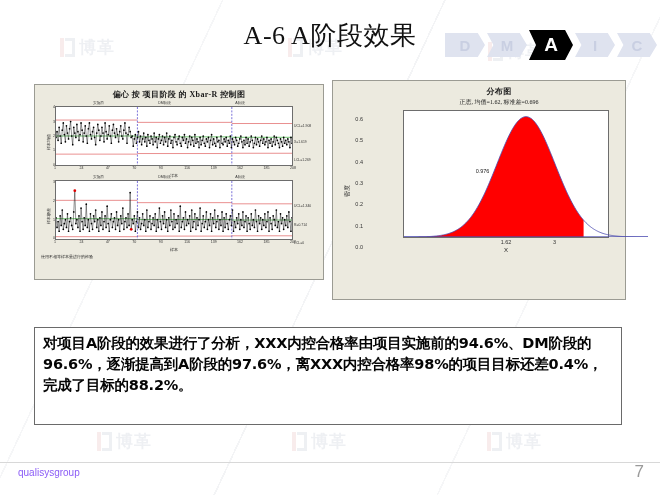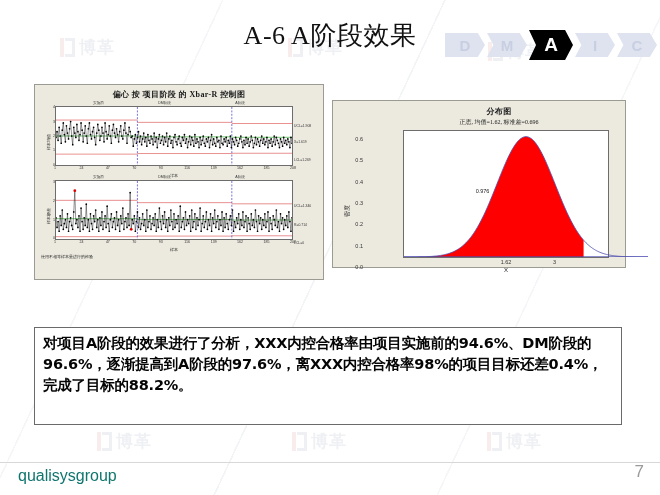--- a/index.html
+++ b/index.html
@@ -61,21 +61,21 @@
   .chev.active{
     background:#000;color:#fff;z-index:5;width:44px;height:30px;margin-top:-3px;
     font-size:19px;
   }
 
   
   .panel{
     position:absolute;background:#eceadf;border:1px solid #9b9b93;z-index:2;box-sizing:border-box;
   }
   #chart-left{left:34px;top:84px;width:290px;height:196px;}
-  #chart-right{left:332px;top:100px;width:294px;height:168px;padding-left:40px;}
+  #chart-right{left:332px;top:80px;width:294px;height:220px;padding-left:40px;}
 
   .ch-title{
     text-align:center;font-family:"Liberation Serif","DejaVu Serif",serif;
     font-size:8px;color:#1a1a1a;font-weight:bold;letter-spacing:.4px;
   }
   .ch-sub{
     text-align:center;font-family:"Liberation Serif","DejaVu Serif",serif;
     font-size:6px;color:#1a1a1a;margin-top:1px;
   }
 
@@ -135,21 +135,21 @@
   #text-box p{
     margin:0;font-weight:bold;font-size:14.5px;line-height:21px;color:#050505;
     font-family:"DejaVu Sans","Liberation Sans",sans-serif;letter-spacing:-.2px;
   }
 
   
   .footer-line{
     position:absolute;left:0;top:462px;width:660px;height:1px;background:#d8d8d8;z-index:2;
   }
   #footer-brand{
-    position:absolute;left:18px;top:467px;font-size:16px;color:#0f766e;z-index:4;
+    position:absolute;left:18px;top:467px;font-size:10px;color:#8b5cf6;z-index:4;
   }
   #page-number{
     position:absolute;right:16px;top:462px;font-size:17px;color:#9a9a9a;z-index:4;
   }
 </style>
 </head>
 <body>
 
 <div class="bg-diagonals"></div>
 

